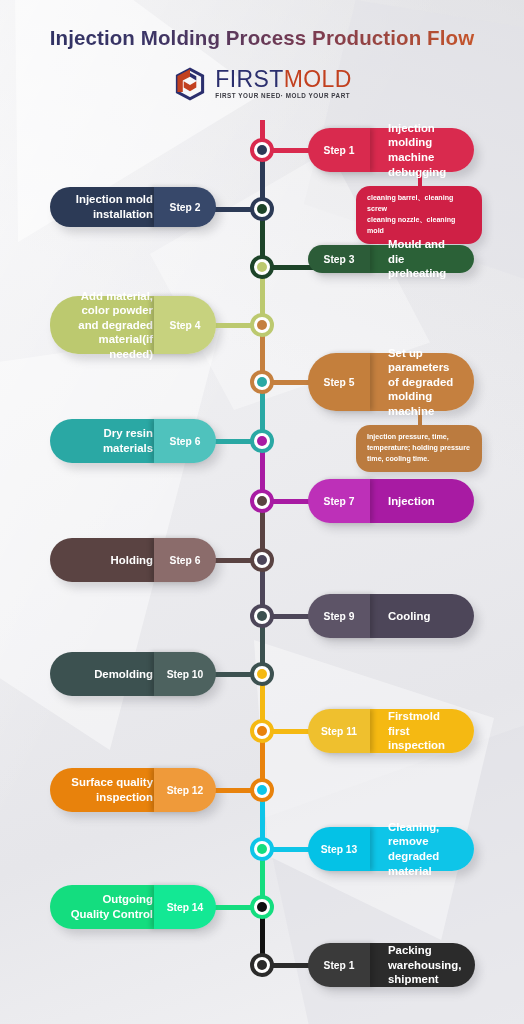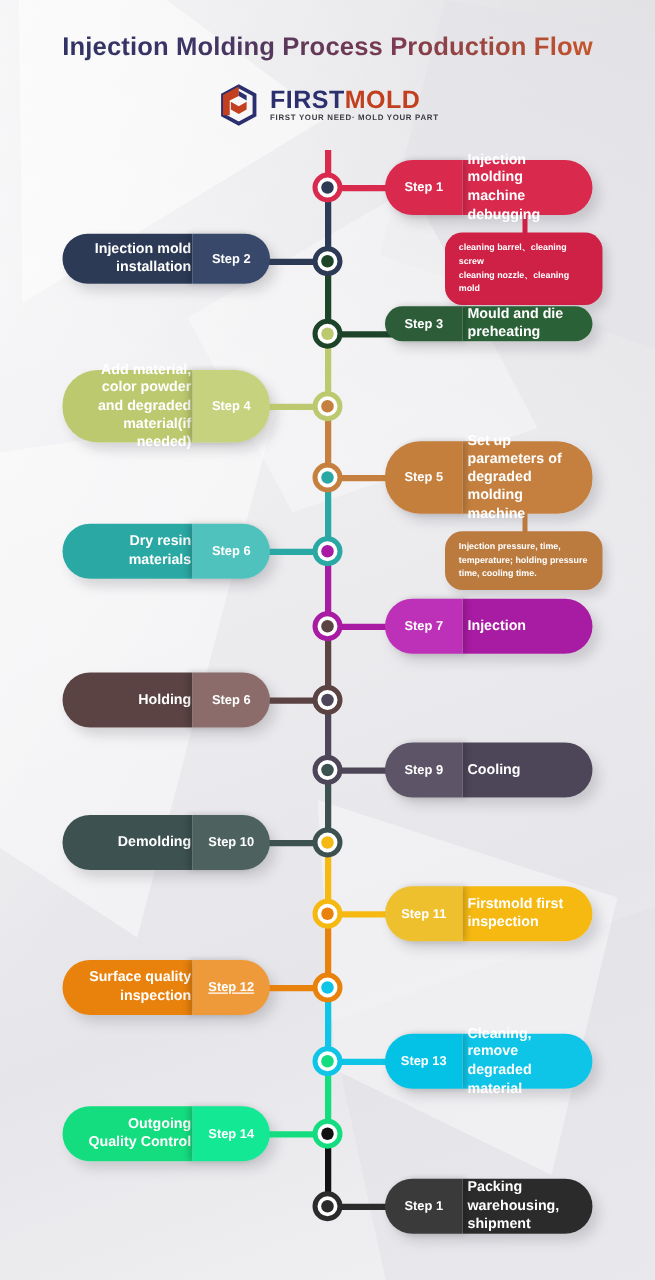--- a/index.html
+++ b/index.html
@@ -36,21 +36,21 @@
   .header { position:relative; z-index:4; padding-top:26px; text-align:center; }
   .title {
     font-size: 20.5px; font-weight: bold; letter-spacing:.1px;
     background: linear-gradient(90deg,#2c3163 0%,#3b3566 28%,#7b3b50 60%,#c0522d 88%,#d2622c 100%);
     -webkit-background-clip: text; background-clip:text; color: transparent;
     -webkit-text-fill-color: transparent;
   }
   .logo-wrap { margin-top:16px; display:flex; justify-content:center; align-items:center; gap:7px; }
   .logo-mark { width:36px; height:36px; flex:0 0 36px; }
   .logo-text { text-align:left; line-height:1; }
-  .logo-word { font-size:20px; font-weight:bold; letter-spacing:.4px; }
+  .logo-word { font-size:23px; font-weight:normal; letter-spacing:.4px; }
   .logo-word .lw-a { color:#2b2f6e; }
   .logo-word .lw-b { color:#c2401f; }
   .logo-sub { font-size:6.3px; letter-spacing:.55px; color:#3a3a42; margin-top:2px; font-weight:bold; }
 
   
   .flow { position:absolute; left:0; top:120px; width:524px; height:900px; z-index:3; }
   .spine { position:absolute; left:260px; top:0; width:5px; height:890px; }
   .spine-seg { position:absolute; left:0; width:5px; }
 
   .row { position:absolute; left:0; width:524px; height:0; }
@@ -73,21 +73,21 @@
     font-size:10.3px; font-weight:bold; color:#fff; position:relative; z-index:3;
   }
   .cap .body {
     flex:1; display:flex; align-items:center;
     font-size:11.4px; font-weight:bold; color:#fff; line-height:1.28;
     position:relative; z-index:1;
   }
   
   .cap.right { left:308px; }
   .cap.right .step { border-radius:28px 0 0 28px; box-shadow:3px 0 5px rgba(0,0,0,.18); }
-  .cap.right .body { border-radius:0 28px 28px 0; padding-left:4px; padding-right:14px; }
+  .cap.right .body { border-radius:0 28px 28px 0; padding-left:18px; padding-right:14px; }
   
   .cap.left { right:308px; flex-direction:row-reverse; }
   .cap.left .step { border-radius:0 28px 28px 0; box-shadow:-3px 0 5px rgba(0,0,0,.18); }
   .cap.left .body { border-radius:28px 0 0 28px; padding-right:1px; padding-left:14px;
                     justify-content:flex-end; text-align:right; }
 
   .note {
     position:absolute; border-radius:14px; color:#fff;
     font-size:7.1px; line-height:1.55; font-weight:bold;
     padding:7px 11px; box-shadow:4px 5px 8px rgba(90,90,100,0.20);
@@ -257,21 +257,21 @@
             <div class="step" style="background: rgb(239, 192, 46);">Step 11</div>
             <div class="body" style="background: rgb(245, 185, 18);">Firstmold first inspection</div>
           </div>
         </div>
         <div class="row" style="top: 670px;">
           <div class="connector" style="background: rgb(232, 130, 12); right: 262px; width: 58px;"></div>
           <div class="node" style="border: 4px solid rgb(232, 130, 12);">
             <i style="background: rgb(14, 197, 232);"></i>
           </div>
           <div class="cap left" style="height: 44px; top: -22px; width: 166px;">
-            <div class="step" style="background: rgb(239, 154, 58); text-decoration: underline;">Step 12</div>
+            <div class="step" style="background: rgb(239, 154, 58);">Step 12</div>
             <div class="body" style="background: rgb(232, 130, 12);">Surface quality inspection</div>
           </div>
         </div>
         <div class="row" style="top: 729px;">
           <div class="connector" style="background: rgb(14, 197, 232); left: 262px; width: 58px;"></div>
           <div class="node" style="border: 4px solid rgb(14, 197, 232);">
             <i style="background: rgb(20, 221, 127);"></i>
           </div>
           <div class="cap right" style="height: 44px; top: -22px; width: 166px;">
             <div class="step" style="background: rgb(4, 194, 230);">Step 13</div>

